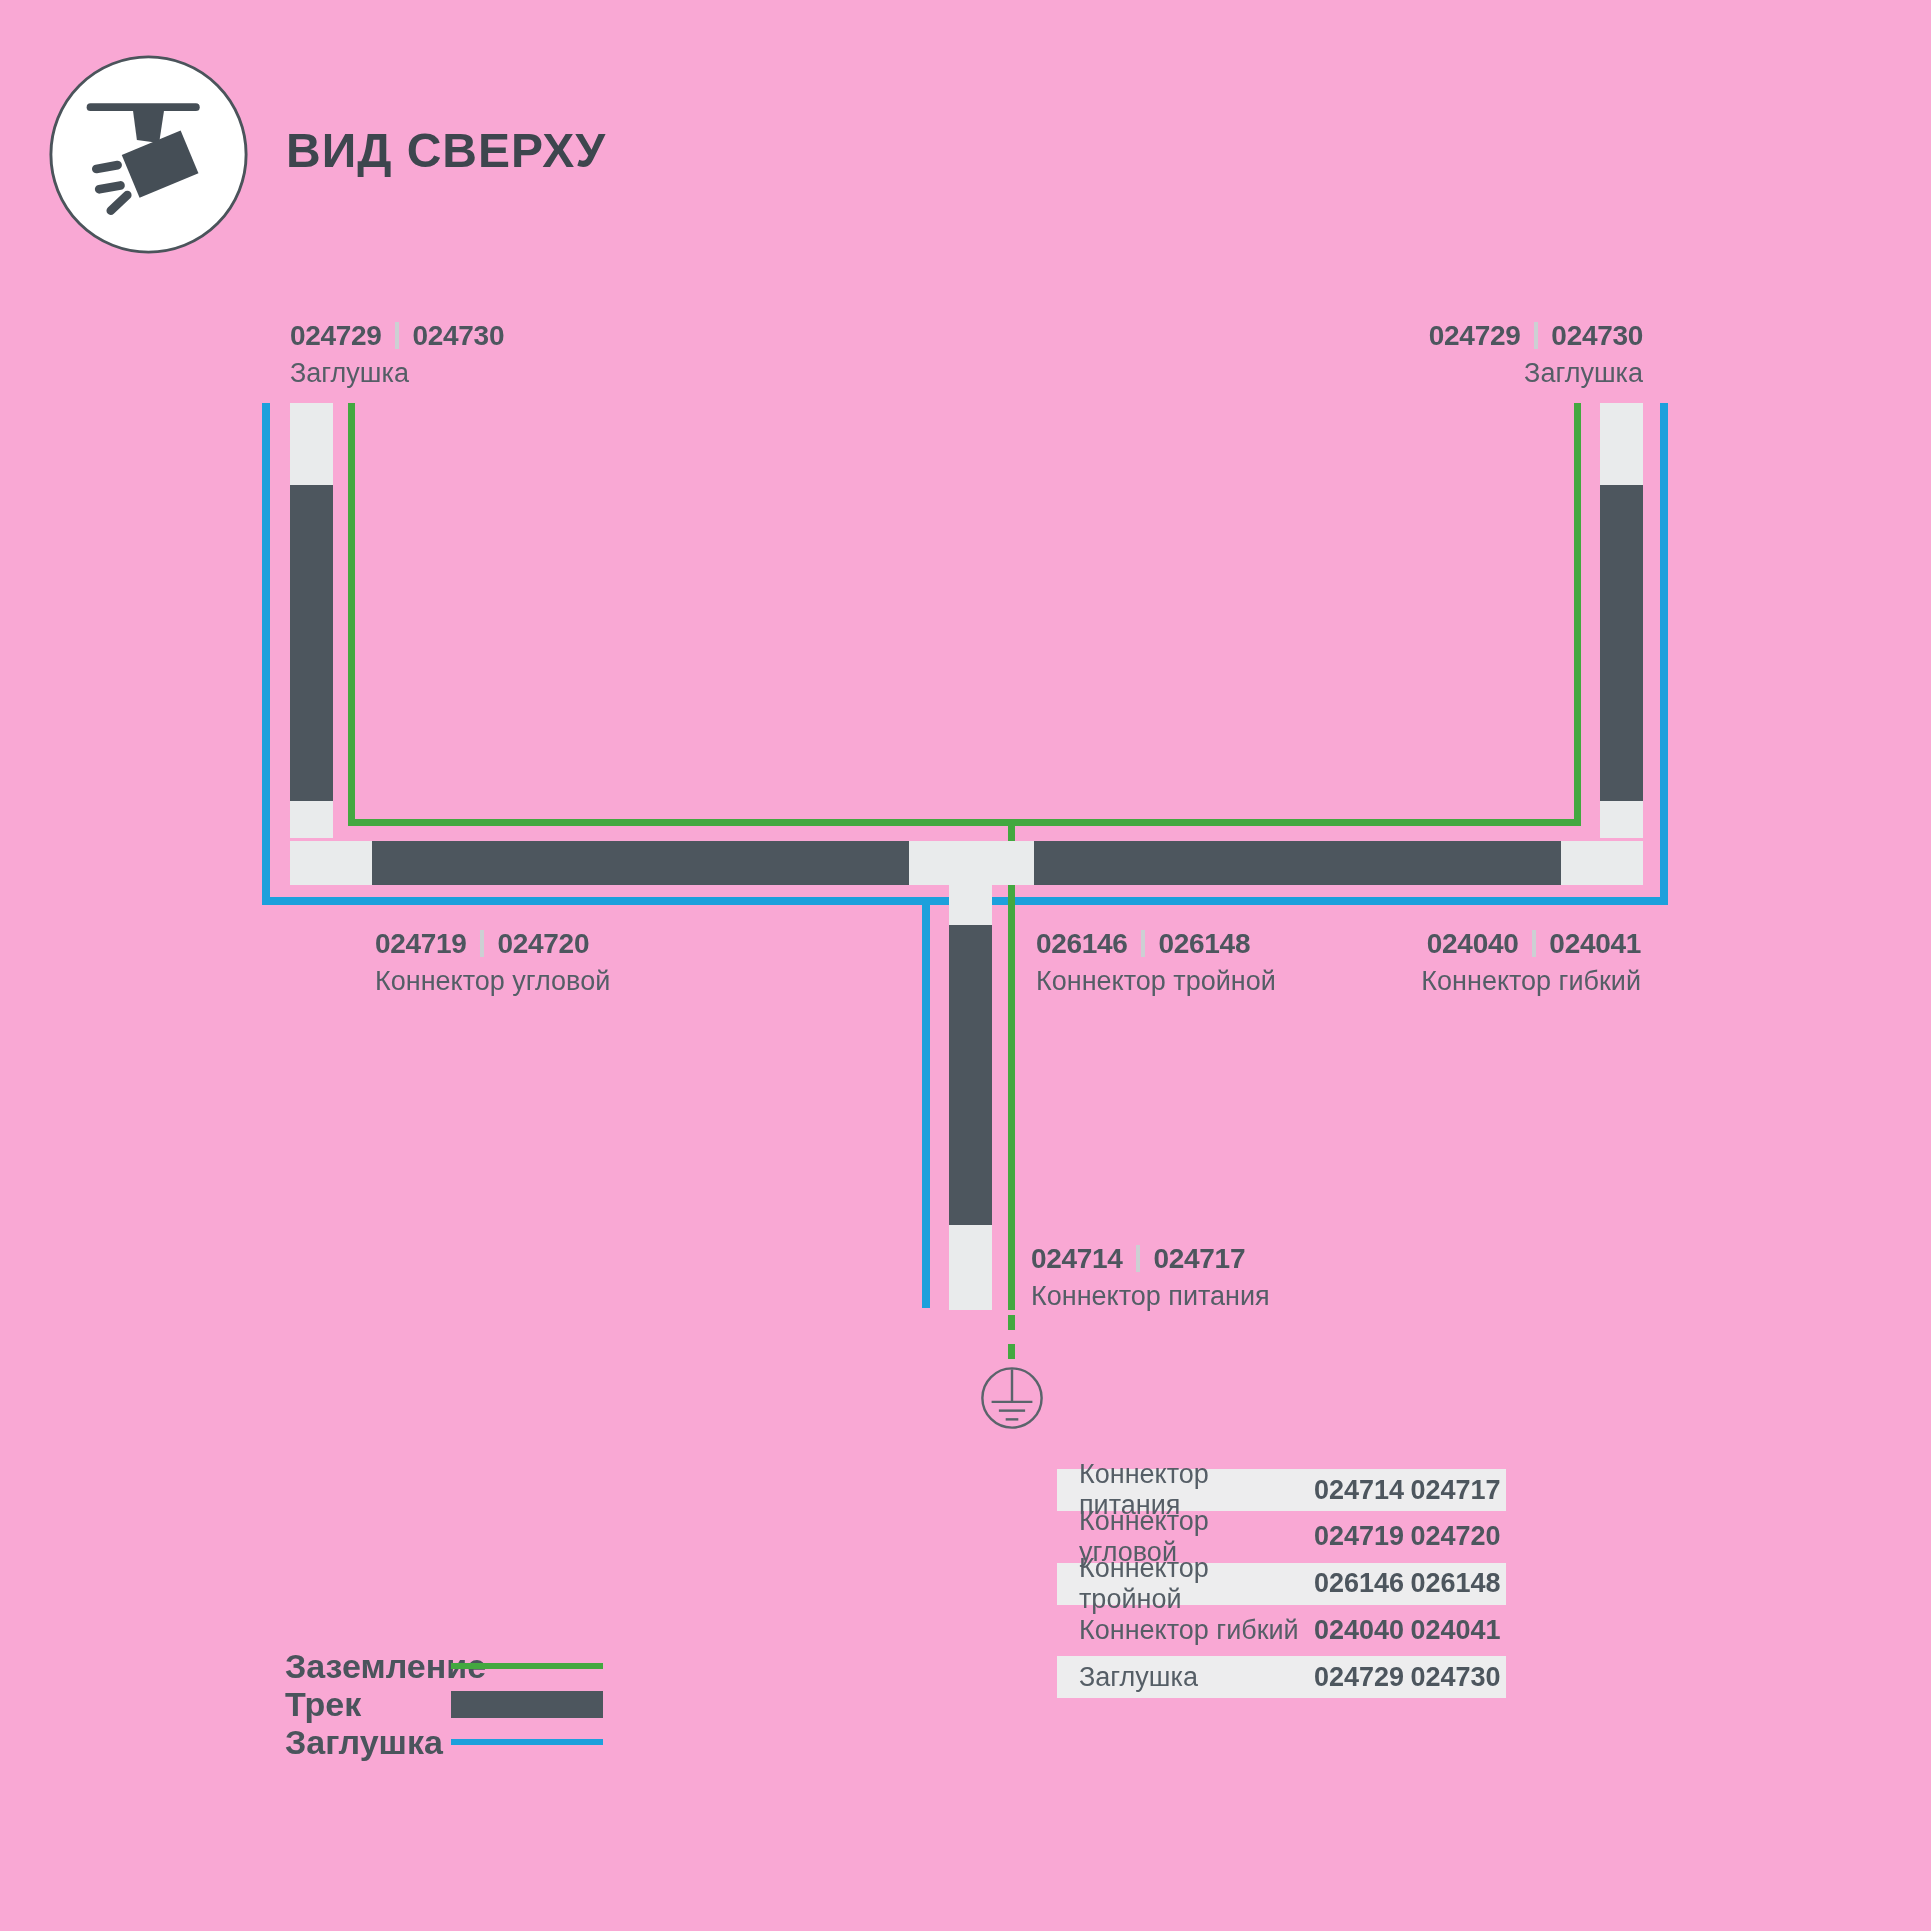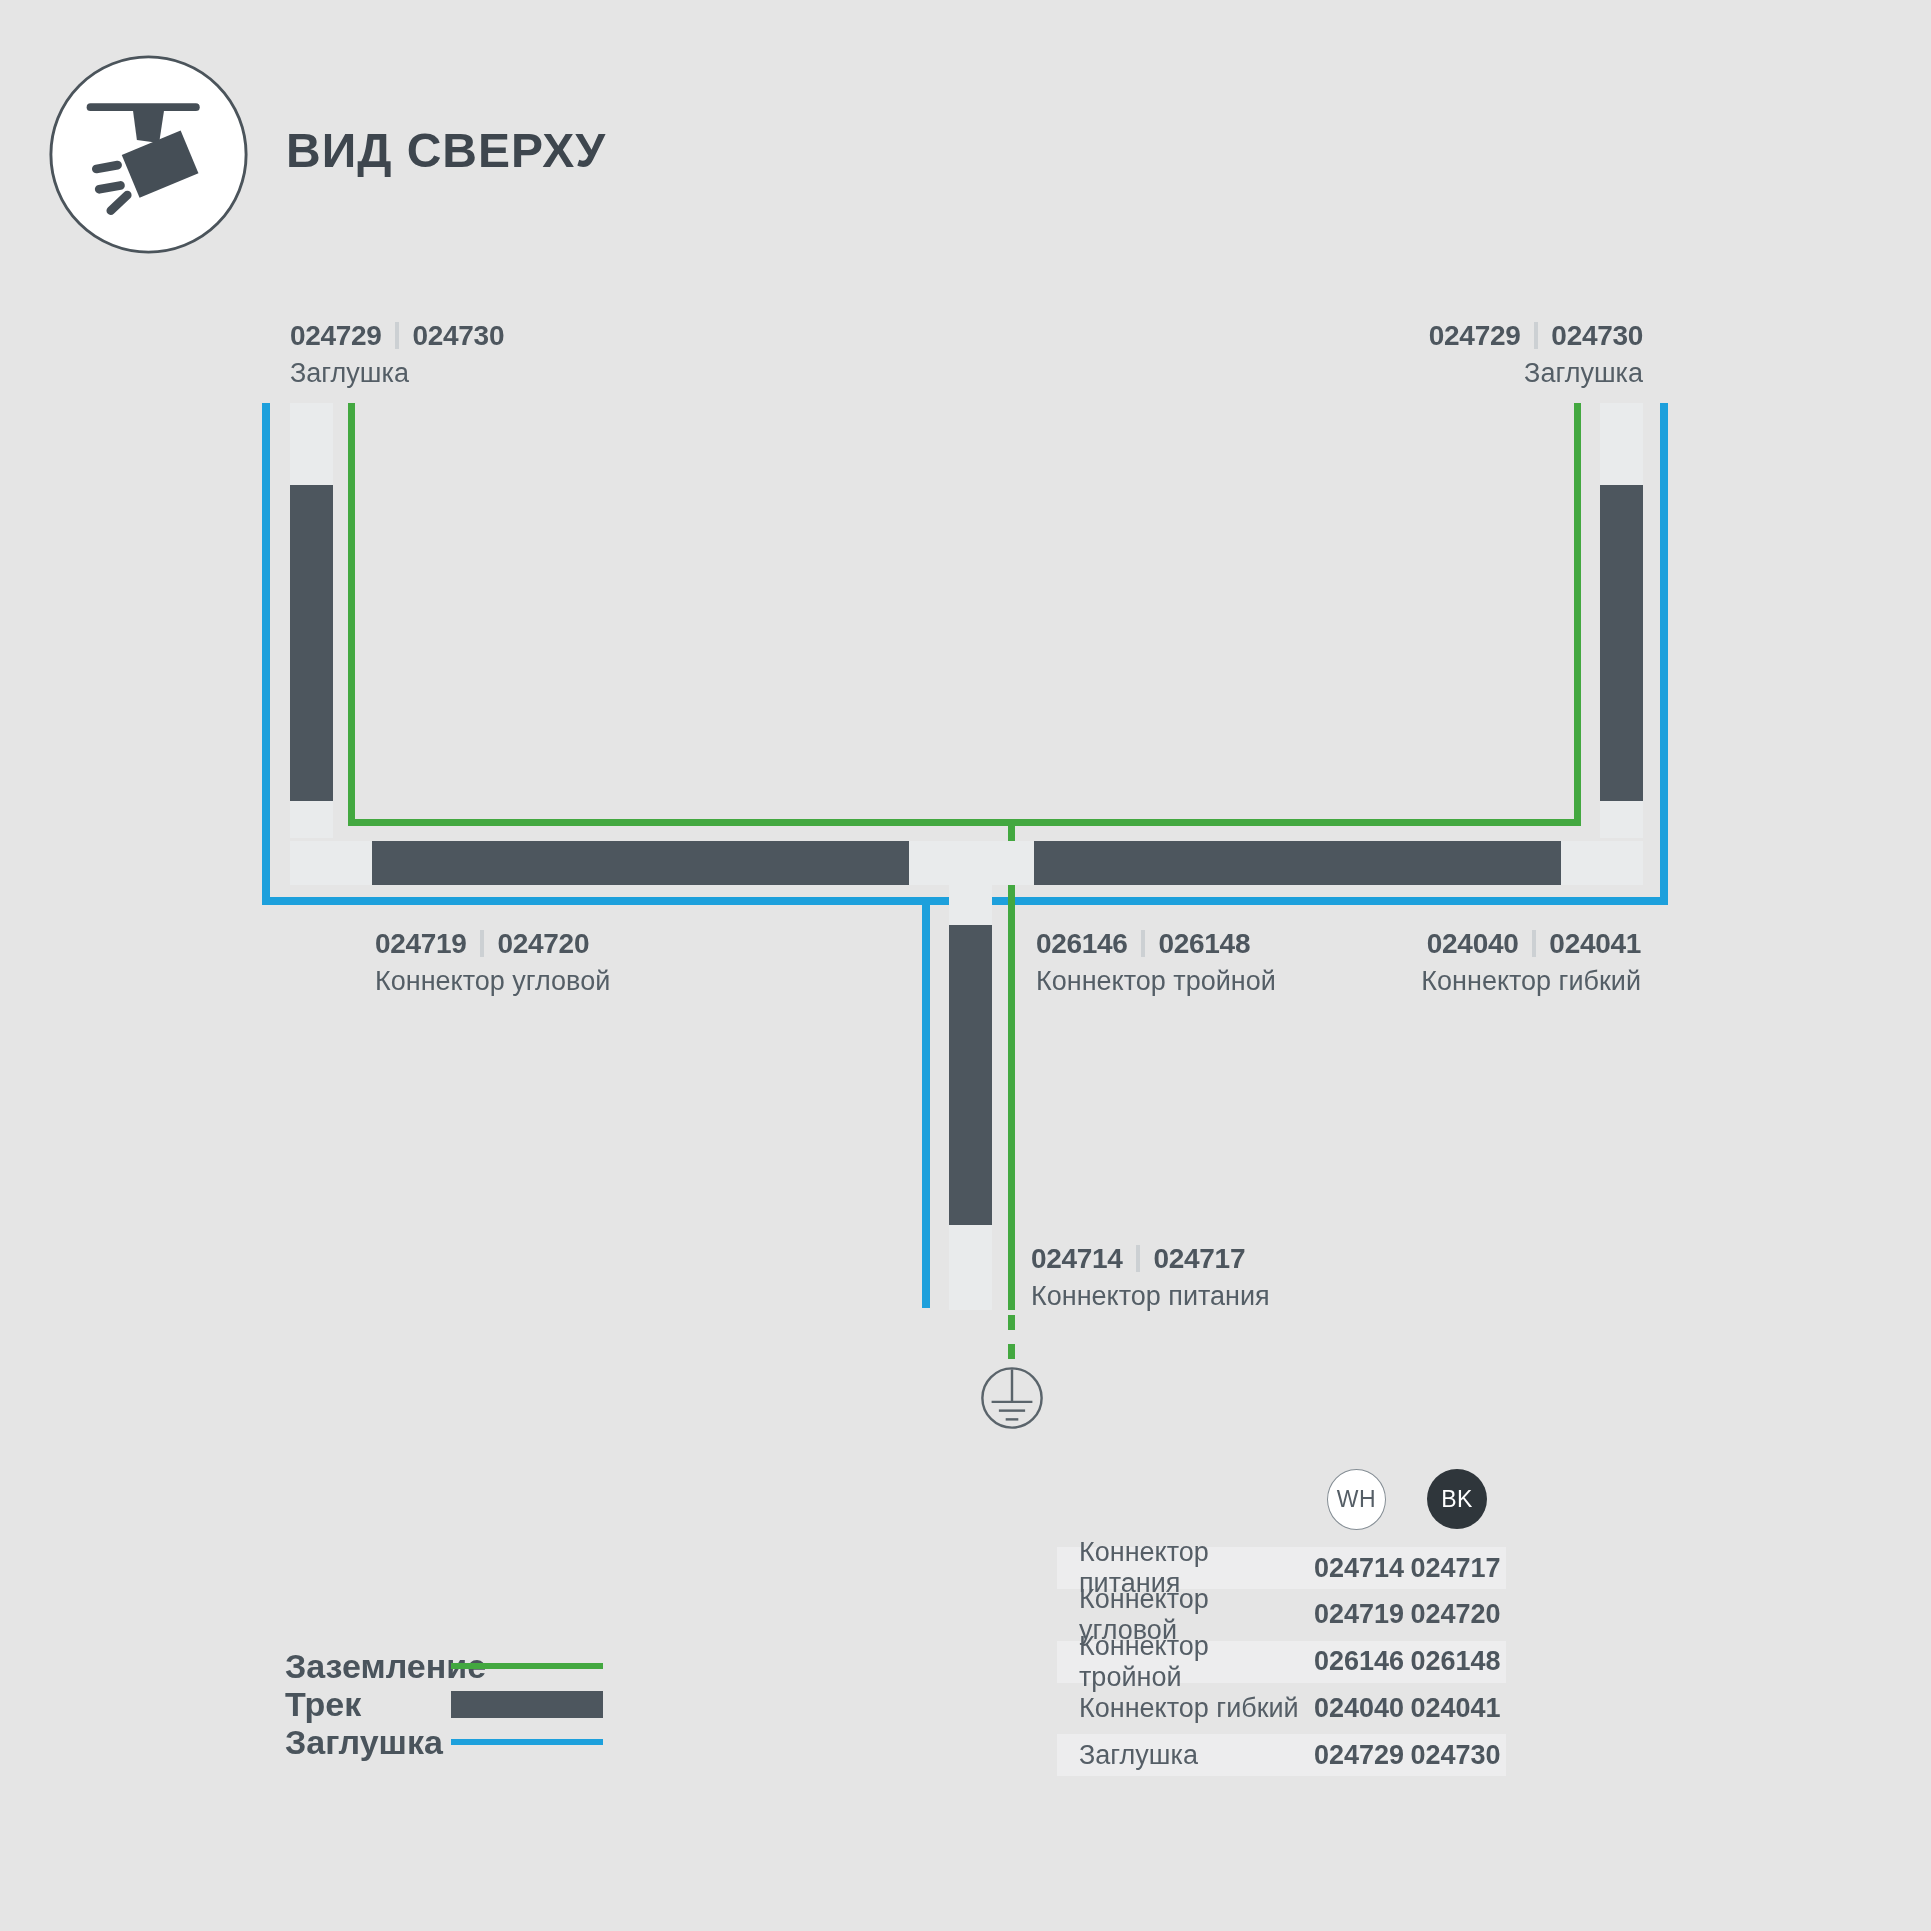--- a/index.html
+++ b/index.html
@@ -1,17 +1,17 @@
 <!DOCTYPE html>
 <html><head>
 <meta charset="utf-8">
 <style>
   html,body{margin:0;padding:0;background:#fff;}
   #canvas{
-    position:relative;width:1931px;height:1931px;background:#e5e5e5;
+    position:relative;width:1931px;height:1931px;background:#f9a8d4;
     font-family:"Liberation Sans",sans-serif;overflow:hidden;
   }
   .abs{position:absolute;}
 
   
   .page-title{
     position:absolute;left:286px;top:126px;
     font-size:48px;font-weight:700;color:#3e464e;letter-spacing:1px;line-height:50px;
   }
 
@@ -186,24 +186,20 @@
     </div>
     <div class="lrow">
       <div class="llabel">Заглушка</div>
       <div class="lswatch">
           <div class="sw-neutral"></div>
         </div>
     </div>
   </div>
 
   <div class="ptable">
-    <div class="ptable-head">
-      <div class="col-circle col-wh">WH</div>
-      <div class="col-circle col-bk">BK</div>
-    </div>
 
     <div class="trow striped">
       <div class="t-label">Коннектор питания</div>
       <div class="t-wh">024714</div>
       <div class="t-bk">024717</div>
     </div>
     <div class="trow">
       <div class="t-label">Коннектор угловой</div>
       <div class="t-wh">024719</div>
       <div class="t-bk">024720</div>

